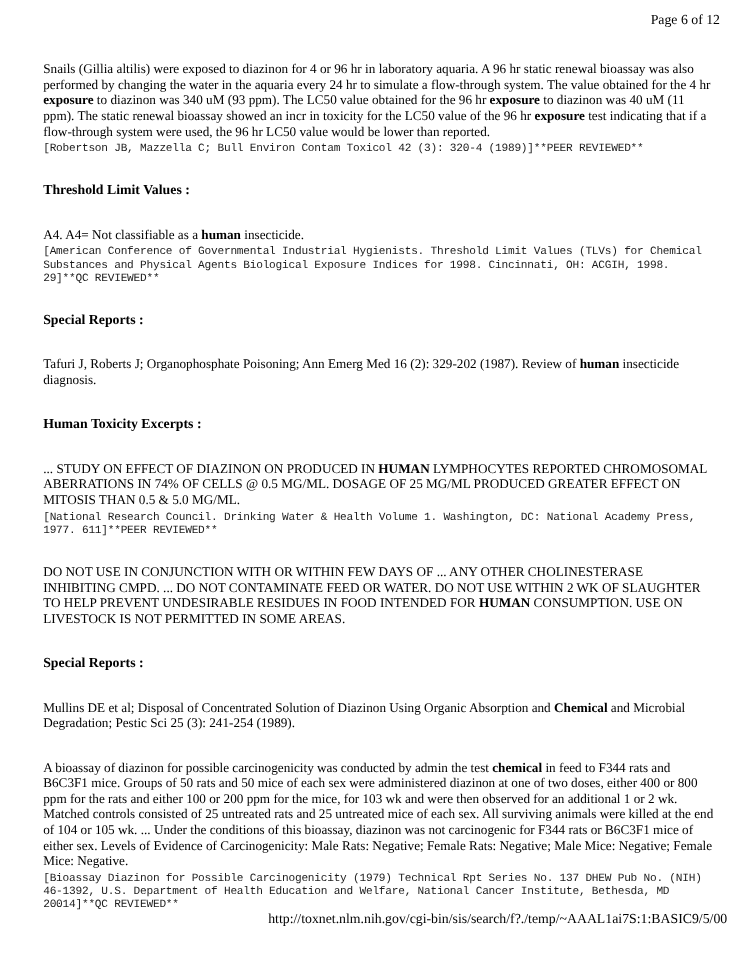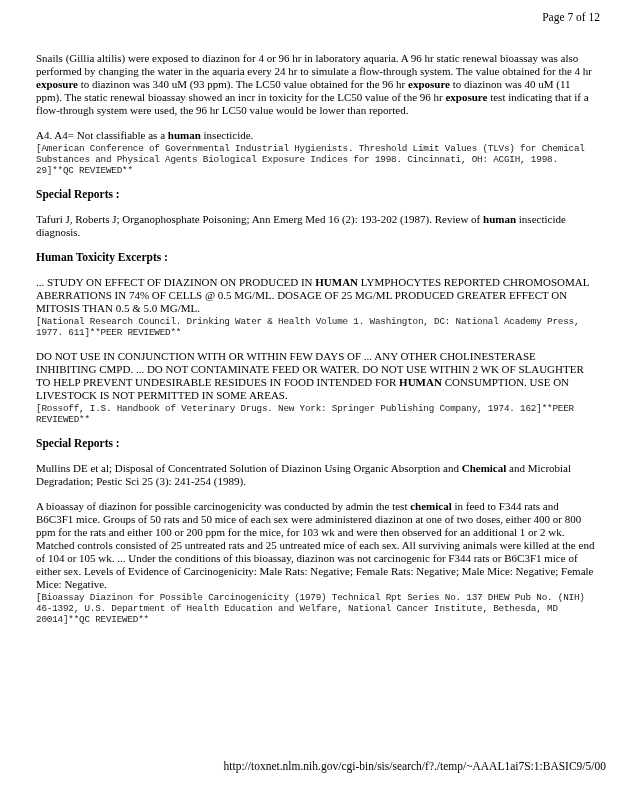--- a/index.html
+++ b/index.html
@@ -15,62 +15,63 @@
     position: absolute; top: 11px; right: 22px;
     font-size: 11.5px; line-height: 13px;
   }
   .content {
     position: absolute; top: 52px; left: 36px; width: 560px;
   }
   .heading {
     font-weight: bold; font-size: 11.5px; line-height: 13px;
     margin: 12px 0;
   }
-  .entry { margin: 12px 0; }
+  .entry { margin: 24px 0; }
   .entry:first-child { margin-top: 0; }
   .para { font-size: 11px; line-height: 13px; }
   .para b { font-weight: bold; }
   .citation {
     font-family: "Liberation Mono", monospace;
     font-size: 9.3px; line-height: 11px;
     letter-spacing: -0.2px;
     color: #1c1c1c;
     margin-top: 1px;
   }
   .page-footer {
     position: absolute; bottom: 27px; left: 36px; right: 16px;
     display: flex; justify-content: flex-end;
     font-size: 11.5px; line-height: 13px;
   }
 </style>
 </head>
 <body>
 
-<div class="page-header">Page 7 of 12</div>
+<div class="page-header">Page 6 of 12</div>
 
 <div class="content" id="doc-content">
     <div class="entry">
       <div class="para"><span>Snails (Gillia altilis) were exposed to diazinon for 4 or 96 hr in laboratory aquaria. A 96 hr static renewal bioassay was also performed by changing the water in the aquaria every 24 hr to simulate a flow-through system. The value obtained for the 4 hr </span><b>exposure</b><span> to diazinon was 340 uM (93 ppm). The LC50 value obtained for the 96 hr </span><b>exposure</b><span> to diazinon was 40 uM (11 ppm). The static renewal bioassay showed an incr in toxicity for the LC50 value of the 96 hr </span><b>exposure</b><span> test indicating that if a flow-through system were used, the 96 hr LC50 value would be lower than reported.</span></div>
+      <div class="citation">[Robertson JB, Mazzella C; Bull Environ Contam Toxicol 42 (3): 320-4 (1989)]**PEER REVIEWED**</div>
     </div>
+    <div class="heading">Threshold Limit Values :</div>
     <div class="entry">
       <div class="para"><span>A4. A4= Not classifiable as a </span><b>human</b><span> insecticide.</span></div>
       <div class="citation">[American Conference of Governmental Industrial Hygienists. Threshold Limit Values (TLVs) for Chemical Substances and Physical Agents Biological Exposure Indices for 1998. Cincinnati, OH: ACGIH, 1998. 29]**QC REVIEWED**</div>
     </div>
     <div class="heading">Special Reports :</div>
     <div class="entry">
-      <div class="para"><span>Tafuri J, Roberts J; Organophosphate Poisoning; Ann Emerg Med 16 (2): 193-202 (1987). Review of </span><b>human</b><span> insecticide diagnosis.</span></div>
+      <div class="para"><span>Tafuri J, Roberts J; Organophosphate Poisoning; Ann Emerg Med 16 (2): 329-202 (1987). Review of </span><b>human</b><span> insecticide diagnosis.</span></div>
     </div>
     <div class="heading">Human Toxicity Excerpts :</div>
     <div class="entry">
       <div class="para"><span>... STUDY ON EFFECT OF DIAZINON ON PRODUCED IN </span><b>HUMAN</b><span> LYMPHOCYTES REPORTED CHROMOSOMAL ABERRATIONS IN 74% OF CELLS @ 0.5 MG/ML. DOSAGE OF 25 MG/ML PRODUCED GREATER EFFECT ON MITOSIS THAN 0.5 &amp; 5.0 MG/ML.</span></div>
       <div class="citation">[National Research Council. Drinking Water &amp; Health Volume 1. Washington, DC: National Academy Press, 1977. 611]**PEER REVIEWED**</div>
     </div>
     <div class="entry">
       <div class="para"><span>DO NOT USE IN CONJUNCTION WITH OR WITHIN FEW DAYS OF ... ANY OTHER CHOLINESTERASE INHIBITING CMPD. ... DO NOT CONTAMINATE FEED OR WATER. DO NOT USE WITHIN 2 WK OF SLAUGHTER TO HELP PREVENT UNDESIRABLE RESIDUES IN FOOD INTENDED FOR </span><b>HUMAN</b><span> CONSUMPTION. USE ON LIVESTOCK IS NOT PERMITTED IN SOME AREAS.</span></div>
-      <div class="citation">[Rossoff, I.S. Handbook of Veterinary Drugs. New York: Springer Publishing Company, 1974. 162]**PEER REVIEWED**</div>
     </div>
     <div class="heading">Special Reports :</div>
     <div class="entry">
       <div class="para"><span>Mullins DE et al; Disposal of Concentrated Solution of Diazinon Using Organic Absorption and </span><b>Chemical</b><span> and Microbial Degradation; Pestic Sci 25 (3): 241-254 (1989).</span></div>
     </div>
     <div class="entry">
       <div class="para"><span>A bioassay of diazinon for possible carcinogenicity was conducted by admin the test </span><b>chemical</b><span> in feed to F344 rats and B6C3F1 mice. Groups of 50 rats and 50 mice of each sex were administered diazinon at one of two doses, either 400 or 800 ppm for the rats and either 100 or 200 ppm for the mice, for 103 wk and were then observed for an additional 1 or 2 wk. Matched controls consisted of 25 untreated rats and 25 untreated mice of each sex. All surviving animals were killed at the end of 104 or 105 wk. ... Under the conditions of this bioassay, diazinon was not carcinogenic for F344 rats or B6C3F1 mice of either sex. Levels of Evidence of Carcinogenicity: Male Rats: Negative; Female Rats: Negative; Male Mice: Negative; Female Mice: Negative.</span></div>
       <div class="citation">[Bioassay Diazinon for Possible Carcinogenicity (1979) Technical Rpt Series No. 137 DHEW Pub No. (NIH) 46-1392, U.S. Department of Health Education and Welfare, National Cancer Institute, Bethesda, MD 20014]**QC REVIEWED**</div>
     </div>
   </div>

